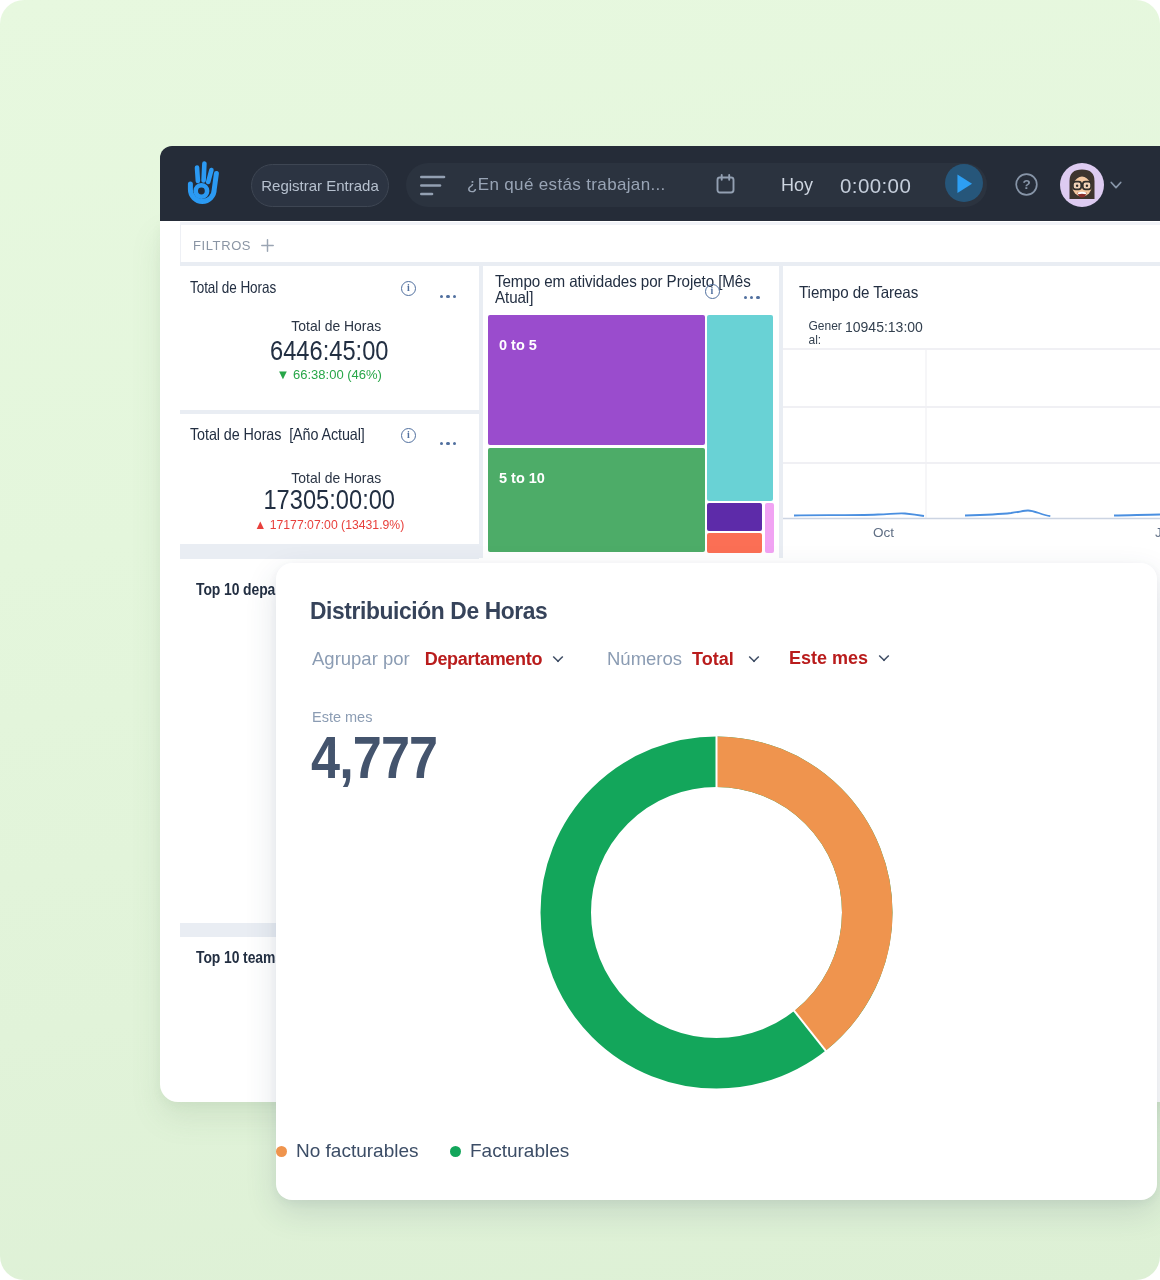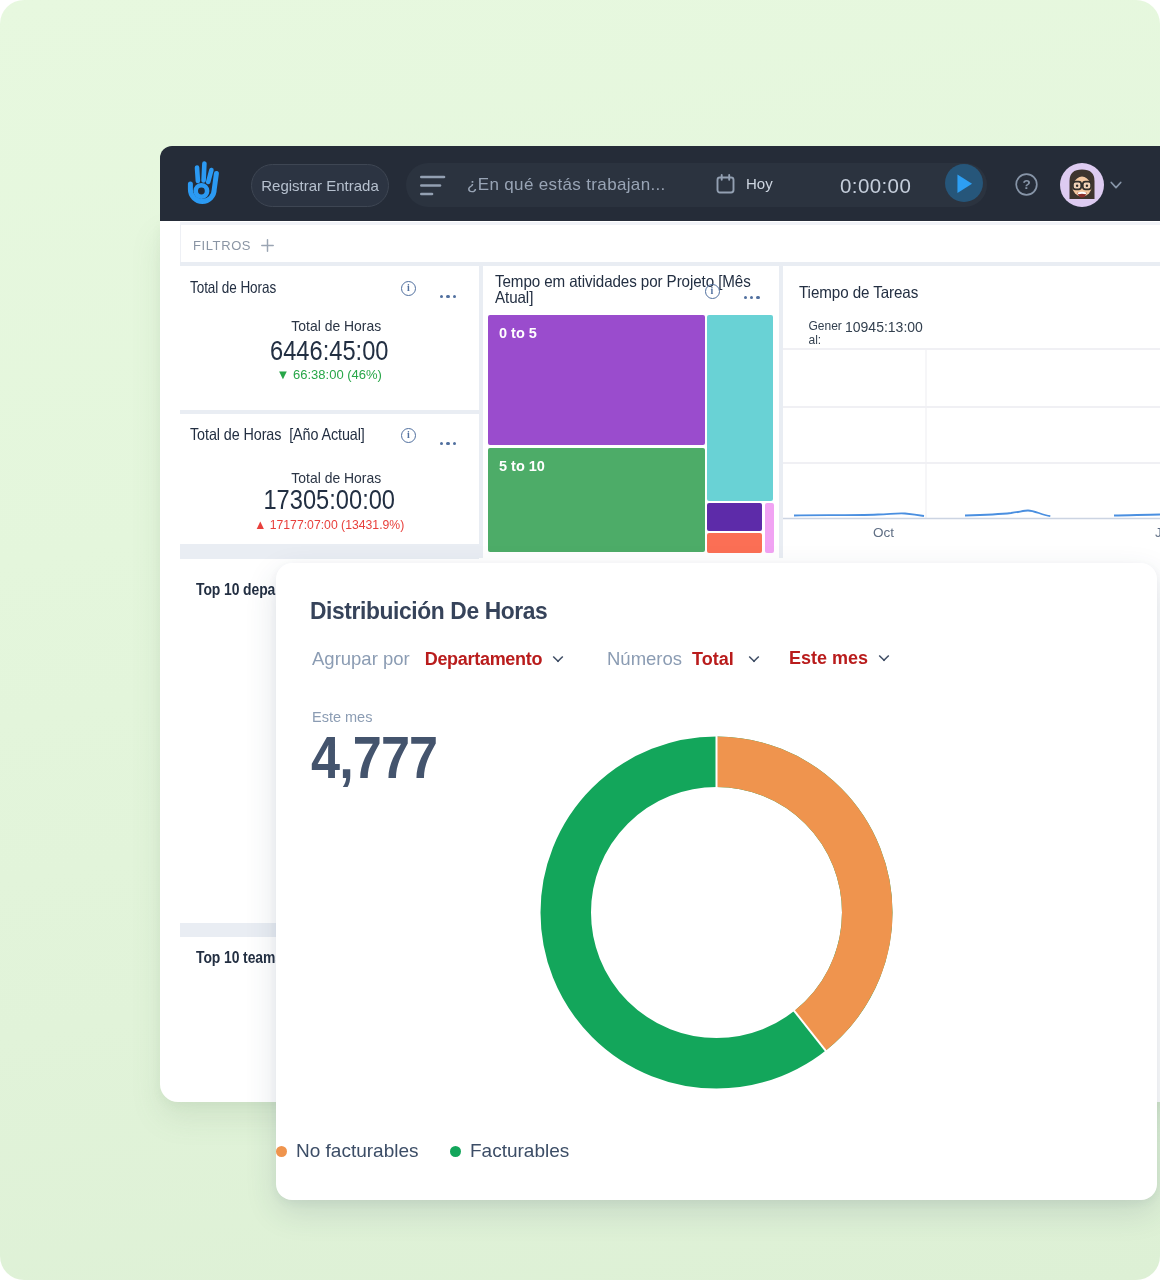--- a/index.html
+++ b/index.html
@@ -24,35 +24,35 @@
     left:160px; top:146px; width:1000px; height:75px; background:#252c38;
     border-radius:12px 0 0 0;
   }
   .pill {
     position:absolute; border-radius:22px; background:#2c3442; border:1px solid #3e4653;
     color:#b6c0ce; font-size:15px; display:flex; align-items:center; justify-content:center;
   }
   .searchpill { position:absolute; border-radius:22px; background:#2b333f; }
   .ph { color:#98a4b5; font-size:17px; letter-spacing:0.35px;text-align:center; }
   .timer { color:#c5cedb; font-size:20.5px; letter-spacing:0.4px;}
-  .hoy { color:#cdd5e0; font-size:15px; }
+  .hoy { color:#cdd5e0; font-size:18px;margin-left:35px; }
   
   .filtros { left:193px; top:238px; font-size:13px; color:#8a95a4; letter-spacing:0.6px; }
   
   .center { text-align:center; }
   .m-label { font-size:14.5px; color:#2b3545; transform:scaleX(0.96); margin-left:14px; }
   .m-num { font-size:28px; color:#222f42; white-space:nowrap; }
   .m-green { font-size:13px; color:#27a648; }
   .m-red { font-size:13px; color:#e8403c; margin-top:2px; transform:scaleX(0.94);}
   .icir { position:absolute; width:15px; height:15px; border:1.4px solid #51709f; border-radius:50%; color:#51709f; font-size:10px; font-weight:700; text-align:center; line-height:12.5px; font-family:"Liberation Serif",serif; }
   .dots { position:absolute; color:#51709f; }
   .dots i { display:inline-block; width:3.4px; height:3.4px; border-radius:50%; background:#51709f; margin-right:3.1px; vertical-align:middle;}
   
   .tm { position:absolute; border-radius:2px; }
-  .tmlabel { position:absolute; color:#ffffff; font-size:14.5px; font-weight:600; }
+  .tmlabel { position:absolute; color:#ffffff; font-size:14.5px; font-weight:600;margin-top:12px; }
   
   .overlay {
     left:276px; top:563px; width:881px; height:637px; background:#ffffff; border-radius:16px;
     box-shadow:0 12px 32px rgba(45,65,95,0.14), 0 3px 8px rgba(45,65,95,0.06);
   }
   .ov-title { font-size:24px; font-weight:700; color:#36435a; letter-spacing:-0.4px; transform:scaleX(0.95); transform-origin:left top; white-space:nowrap;}
   .ov-gray { color:#8b9cb3; }
   .ov-dark { color:#b91c1c; }
   .bignum { font-size:60px; font-weight:700; color:#44546d; letter-spacing:-1px; }
   .legend { font-size:19px; color:#3c4d66; }

